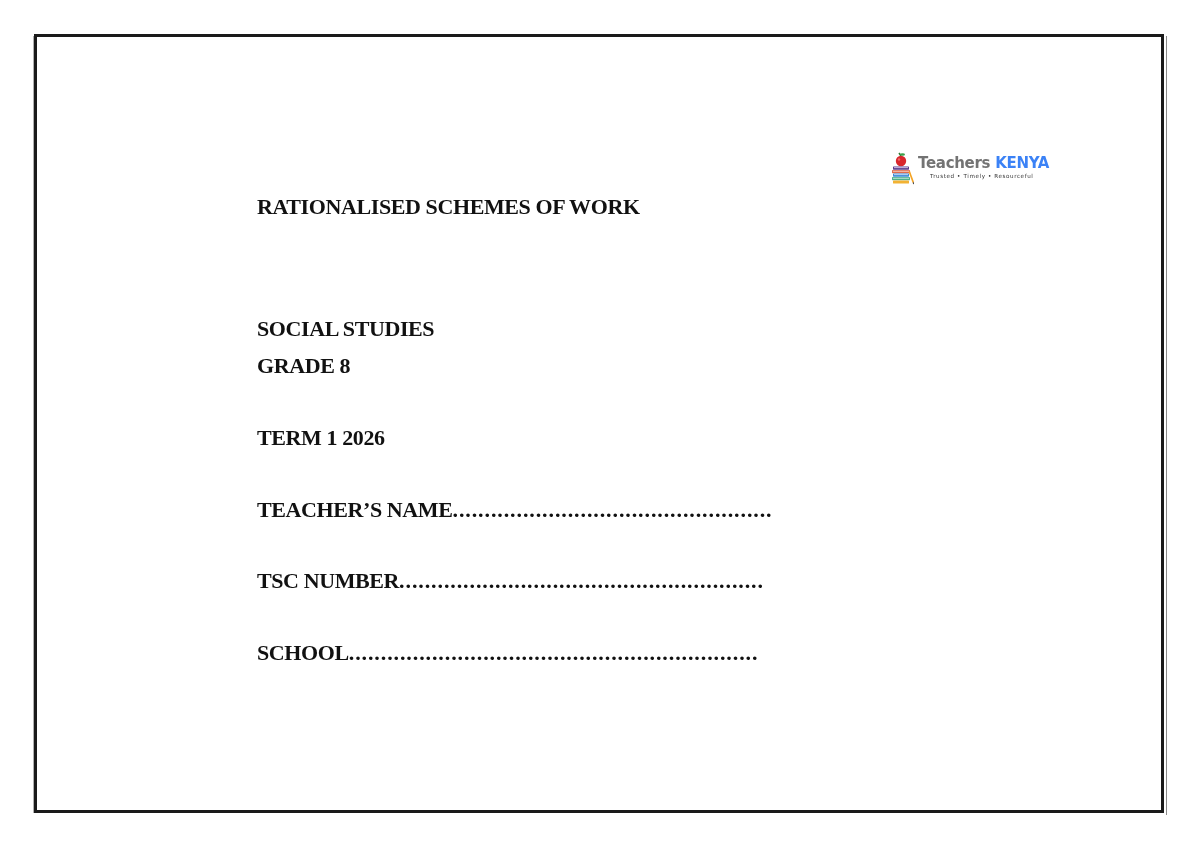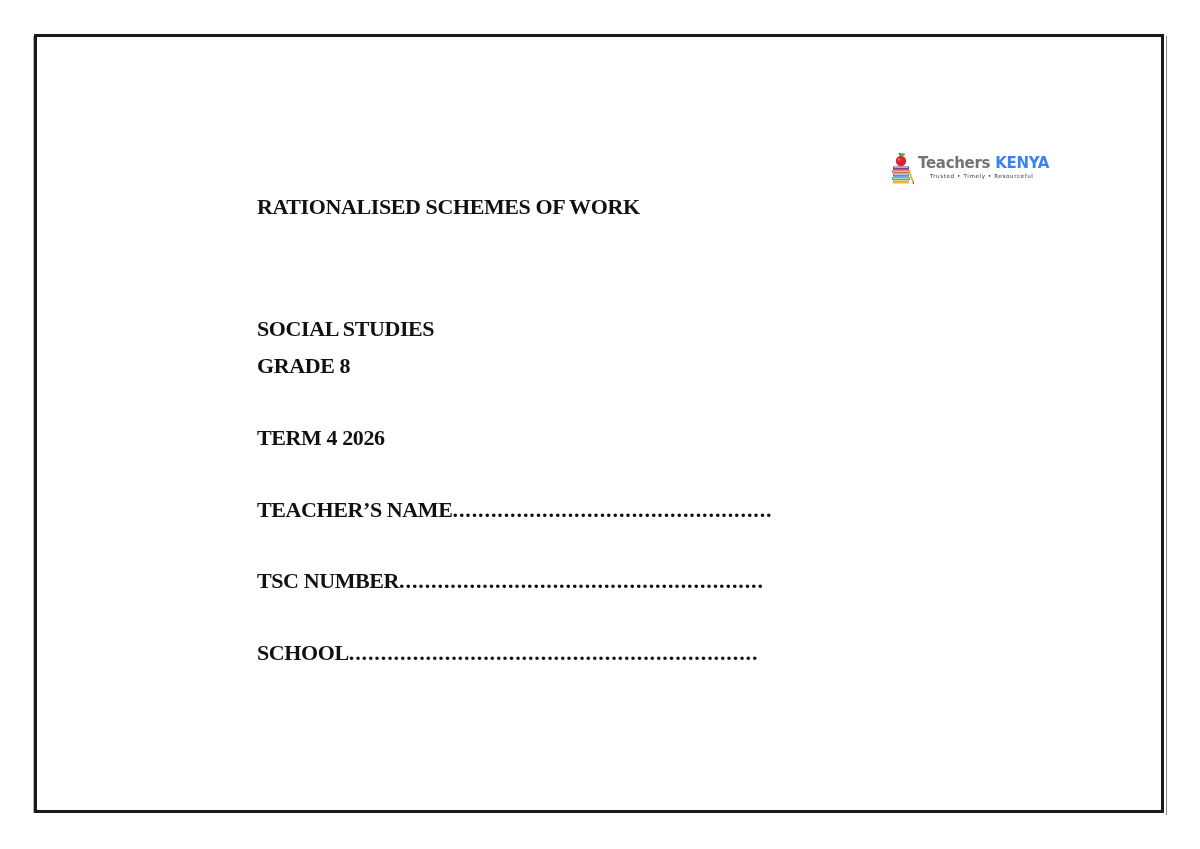--- a/index.html
+++ b/index.html
@@ -127,21 +127,21 @@
       <path d="M22.6 32 L24 31 L24 33.5 Z" fill="#333"></path>
     </svg>
   </span>
   <span class="logo-word"><span class="w1">Teachers</span> <span class="w2">KENYA</span></span>
   <span class="logo-tagline">Trusted • Timely • Resourceful</span>
 </div>
 
 <div class="line" style="top:194px;">RATIONALISED SCHEMES OF WORK</div>
 <div class="line" style="top:280px;margin-top:36px;">SOCIAL STUDIES</div>
 <div class="line" style="top:353px;">GRADE 8</div>
-<div class="line" style="top:425px;">TERM 4 2026</div>
+<div class="line" style="top:425px;">TERM 1 2026</div>
 
 <div class="line" style="top:497px;">
   <span>TEACHER’S NAME</span><span class="dots">..................................................</span>
 </div>
 <div class="line" style="top:568px;font-family:Liberation Serif, serif;">
   <span>TSC NUMBER</span><span class="dots">.........................................................</span>
 </div>
 <div class="line" style="top:640px;text-align:center;">
   <span>SCHOOL</span><span class="dots">................................................................</span>
 </div>

